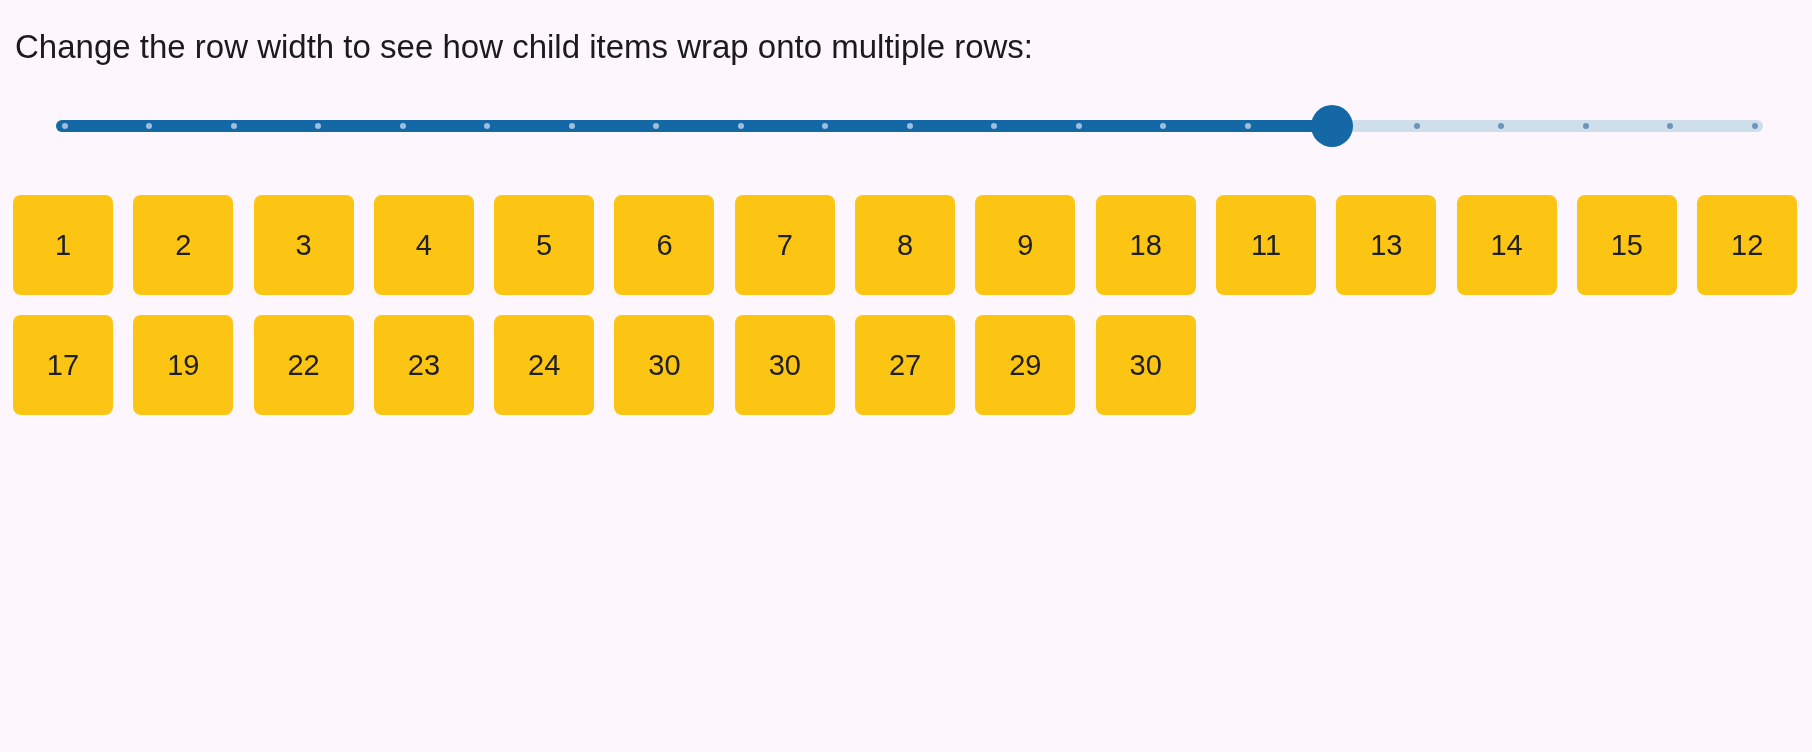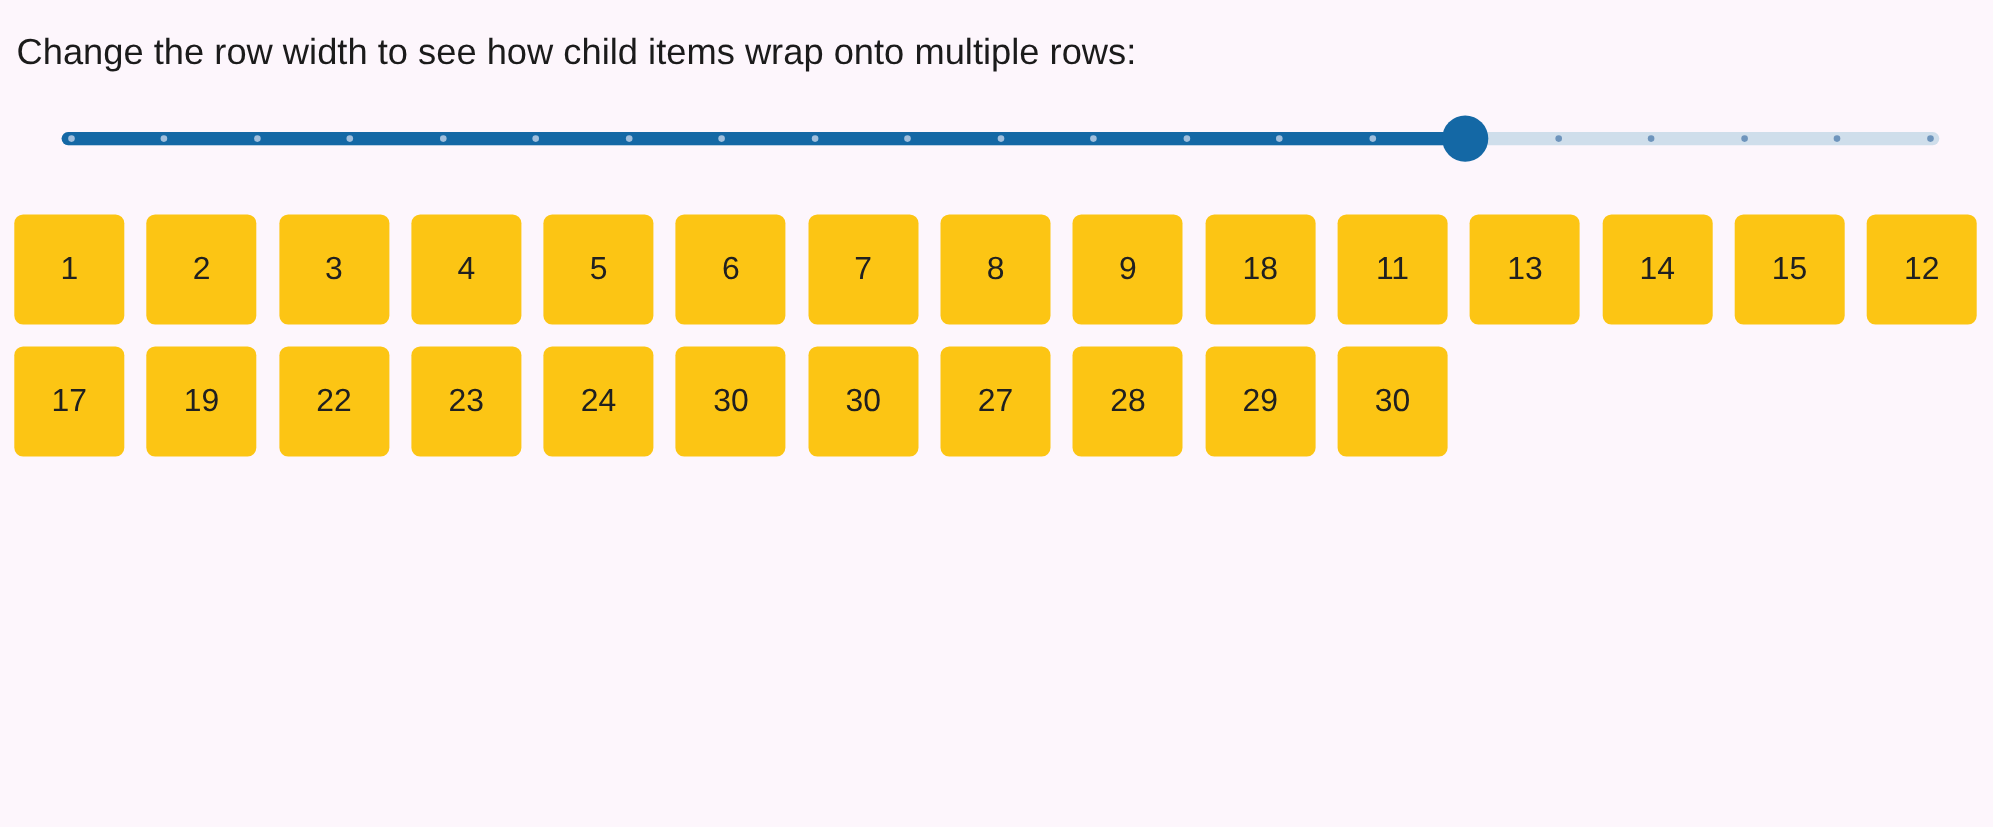--- a/index.html
+++ b/index.html
@@ -191,23 +191,20 @@
       <div class="tile">
         <span>30</span>
       </div>
       <div class="tile">
         <span>30</span>
       </div>
       <div class="tile">
         <span>27</span>
       </div>
       <div class="tile">
-        <span>28</span>
-      </div>
-      <div class="tile">
         <span>29</span>
       </div>
       <div class="tile">
         <span>30</span>
       </div>
     </div>
 
 </div>
 
 </body></html>

